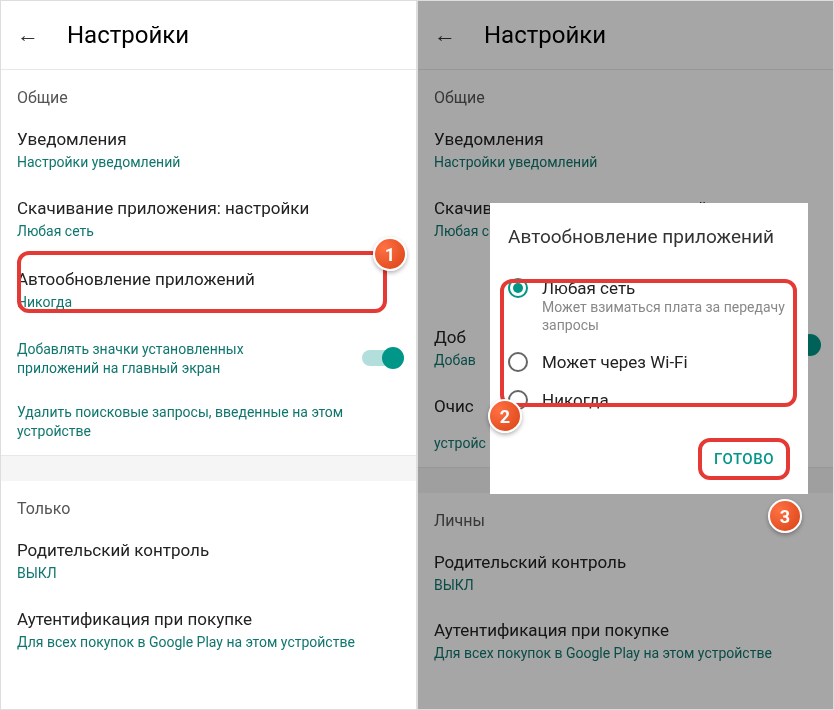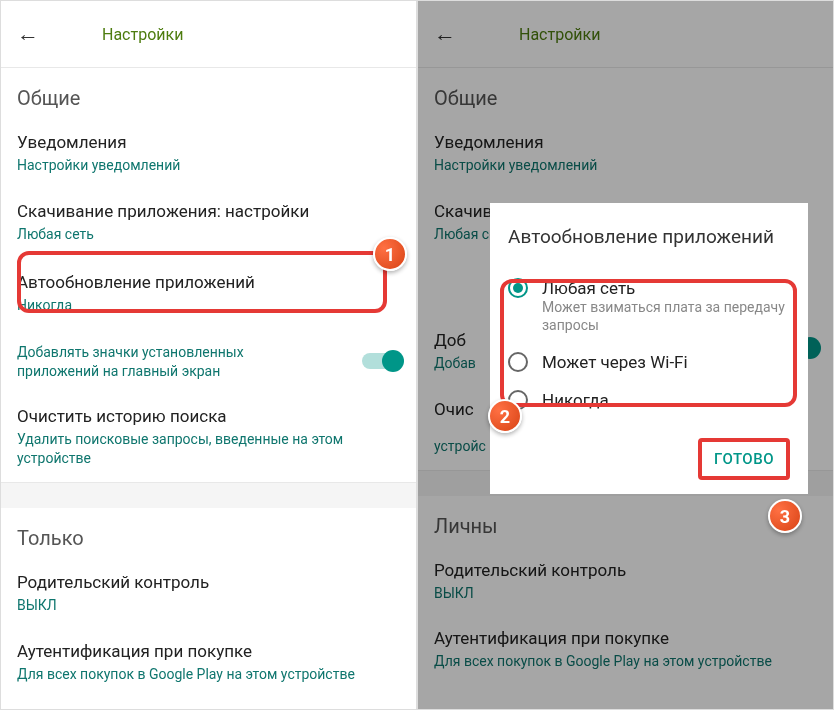--- a/index.html
+++ b/index.html
@@ -23,28 +23,27 @@
     align-items: center;
     padding: 20px 16px;
     background: #fff;
   }
   .back-arrow {
     font-size: 22px;
     color: #333;
     margin-right: 28px;
   }
   .header-title {
-    font-size: 16px;
-    color: #4d7c0f;
+    font-size: 24px;
+    color: #000000;
     font-weight: 400;
-    margin-left: 35px;
   }
   .section-label {
     padding: 18px 28px 10px 16px;
-    font-size: 20px;
+    font-size: 16px;
     color: #555;
     border-top: 1px solid #e8e8e8;
   }
   .item {
     padding: 12px 16px 14px 16px;
     position: relative;
   }
   .item-title {
     font-size: 17px;
     color: #222;
@@ -163,21 +162,21 @@
   .done-btn {
     display: inline-block;
     padding: 6px 8px;
     color: #009688;
     font-weight: 500;
     font-size: 15px;
     letter-spacing: 0.5px;
   }
   .done-highlight {
     border: 4px solid #e53935;
-    border-radius: 4px;
+    border-radius: 12px;
     display: inline-block;
     padding: 2px 4px;
   }
 </style>
 </head>
 <body>
 
 <div class="screen">
   <div class="header">
     <span class="back-arrow">←</span>
@@ -200,21 +199,20 @@
     <div class="item-title">Автообновление приложений</div>
     <div class="item-sub">Никогда</div>
   </div>
 
   <div class="item">
     <div class="item-sub" style="max-width:260px;">Добавлять значки установленных приложений на главный экран</div>
     <div class="toggle"></div>
   </div>
 
   <div class="item">
-    <div class="item-title">Очистить историю поиска</div>
     <div class="item-sub">Удалить поисковые запросы, введенные на этом устройстве</div>
   </div>
 
   <div class="divider"></div>
 
   <div class="section-label" style="border-top:none;">Только</div>
 
   <div class="item">
     <div class="item-title">Родительский контроль</div>
     <div class="item-sub">ВЫКЛ</div>

